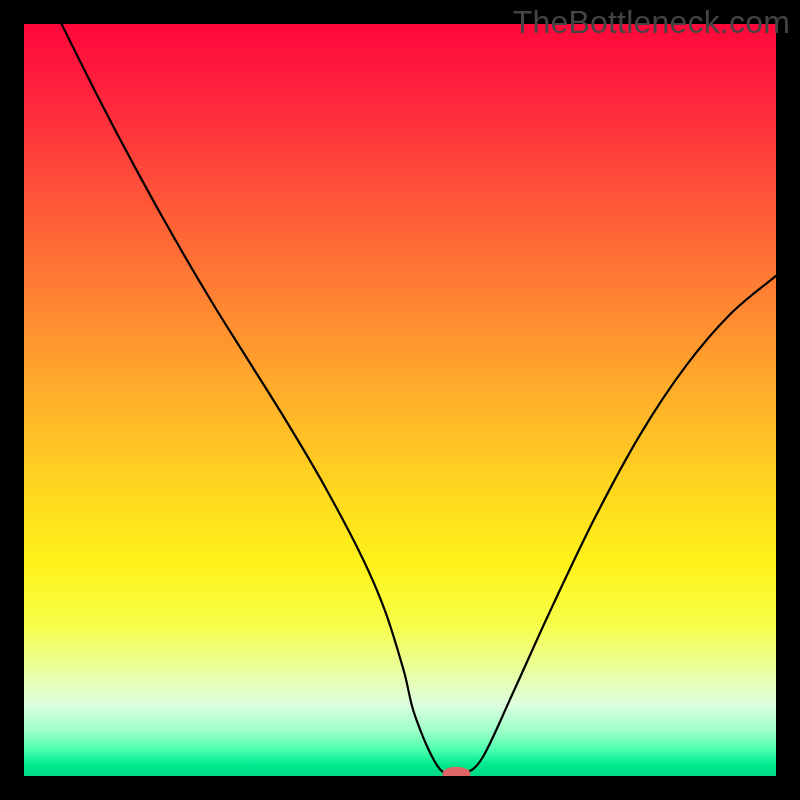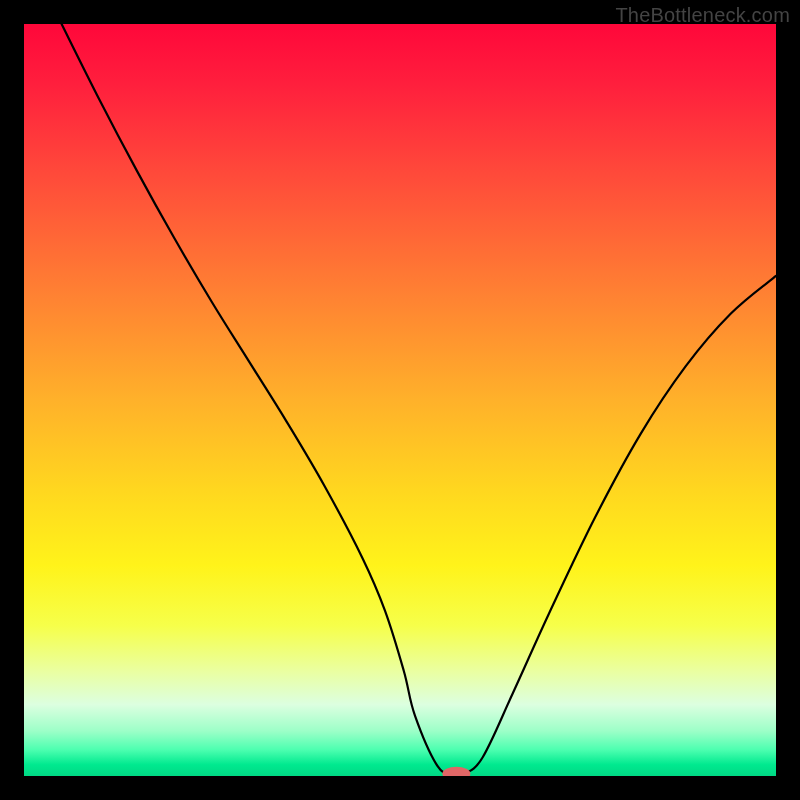--- a/index.html
+++ b/index.html
@@ -14,21 +14,21 @@
     position: relative;
     width: 800px;
     height: 800px;
     background: #000;
   }
   .attribution {
     position: absolute;
     top: 4px;
     right: 10px;
     color: #444;
-    font-size: 20px;
+    font-size: 32px;
     font-weight: 500;
     z-index: 10;
     letter-spacing: 0.2px;
   }
   svg {
     display: block;
   }
 </style>
 </head>
 <body>

